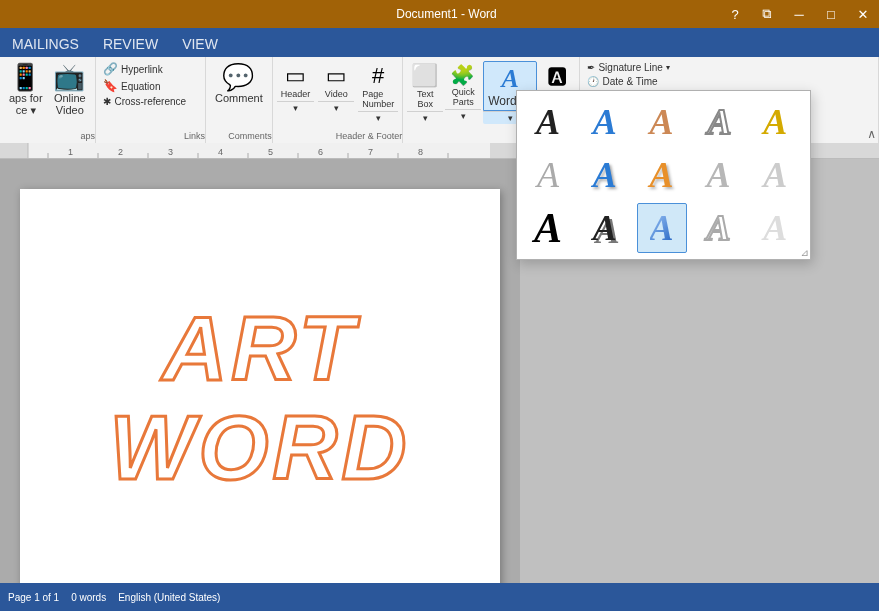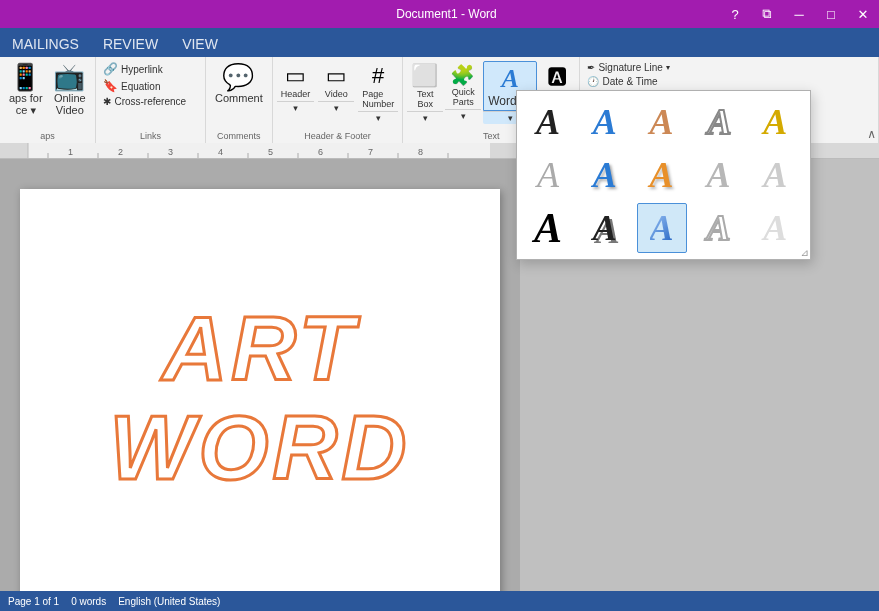--- a/index.html
+++ b/index.html
@@ -1,20 +1,20 @@
 <!DOCTYPE html>
 <html><head>
   <meta charset="utf-8">
   <style>
     * { margin: 0; padding: 0; box-sizing: border-box; }
     body { font-family: 'Segoe UI', Arial, sans-serif; font-size: 11px; background: #f0f0f0; overflow: hidden; width: 879px; height: 611px; }
 
     
     .title-bar {
-      background: #a21caf;
+      background: #a16207;
       color: white;
       height: 28px;
       display: flex;
       align-items: center;
       justify-content: center;
       font-size: 12px;
       position: relative;
       padding-left: 14px;
     }
     .title-bar-controls {
@@ -141,21 +141,21 @@
     .wa-11 .wa-letter { color: black; font-size: 40px; }
     .wa-12 .wa-letter { color: #222; text-shadow: 2px 2px 0 #888; }
     .wa-13 .wa-letter { color: #2b7bd4; background: linear-gradient(135deg, #a0c8f0, #2b7bd4); -webkit-background-clip: text; -webkit-text-fill-color: transparent; }
     .wa-14 .wa-letter { color: transparent; -webkit-text-stroke: 2px #888; }
     .wa-15 .wa-letter { color: #ccc; }
 
     
     .status-bar {
       background: #2b579a;
       color: white;
-      height: 20px;
+      height: 28px;
       display: flex;
       align-items: center;
       padding: 0 8px;
       font-size: 10px;
       gap: 12px;
       position: fixed;
       bottom: 0;
       width: 879px;
     }
 
@@ -181,21 +181,21 @@
       flex-direction: column;
       border-right: 1px solid #d8d8d8;
       padding: 2px 4px 0;
       position: relative;
       min-width: 30px;
     }
     .rib-group-label {
       position: absolute;
       bottom: 2px;
       left: 0; right: 0;
-      text-align: center;
+      text-align: right;
       font-size: 9px;
       color: #666;
     }
     .rib-btns {
       display: flex;
       align-items: flex-start;
       gap: 1px;
       flex: 1;
       padding-bottom: 16px;
       padding-top: 2px;

